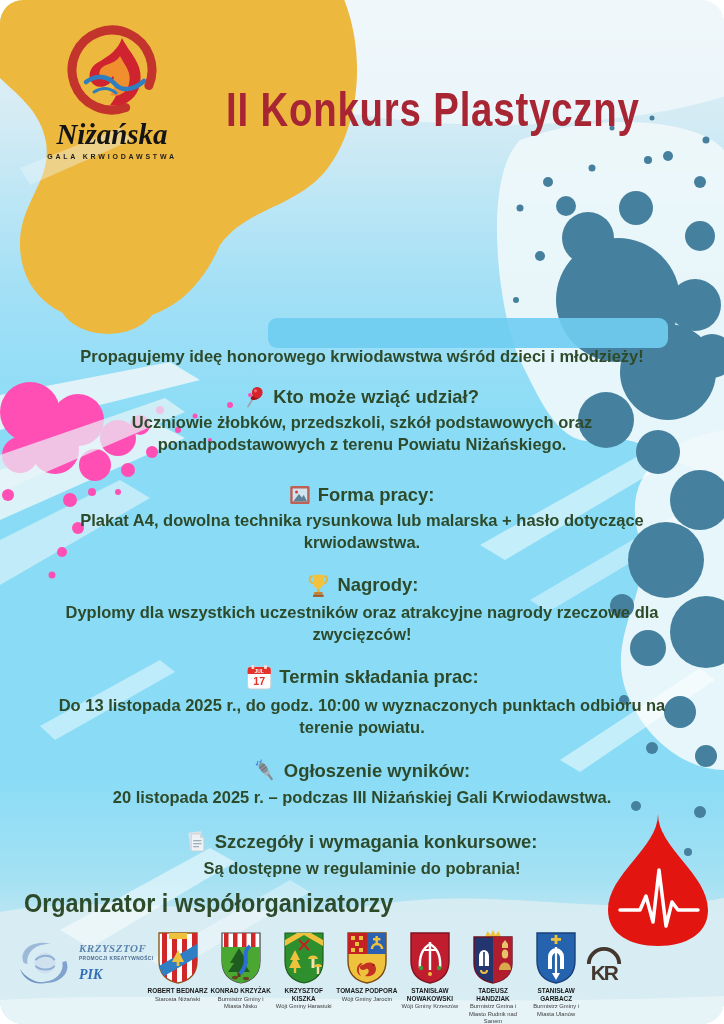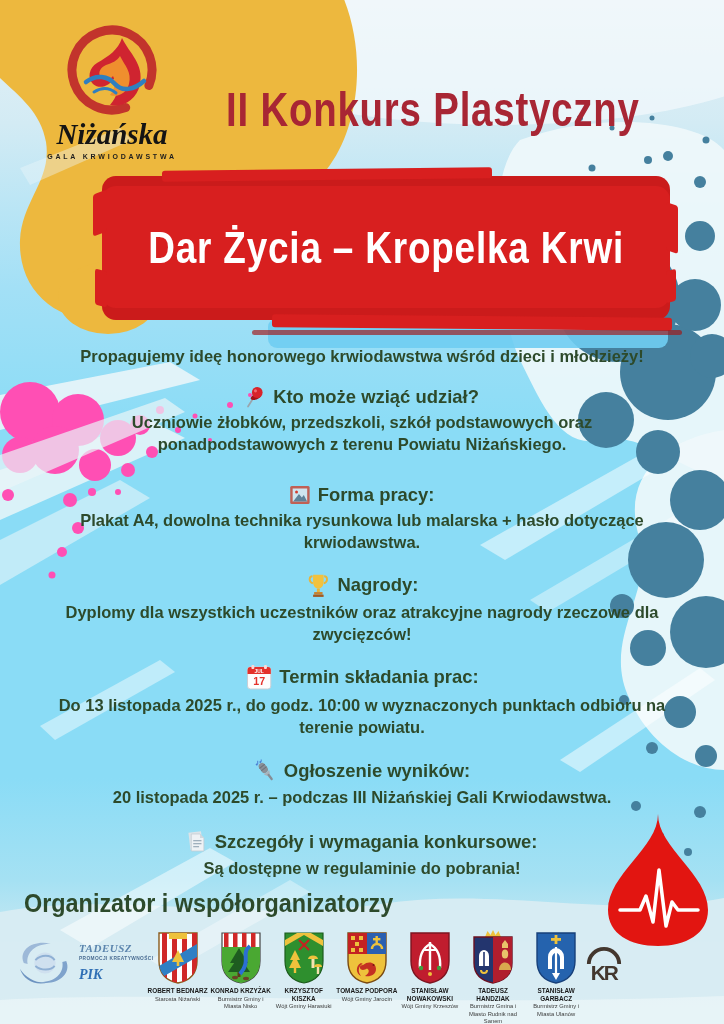--- a/index.html
+++ b/index.html
@@ -1,19 +1,20 @@
 <!DOCTYPE html>
 <html><head>
 <meta charset="utf-8">
 <style>
   html,body{margin:0;padding:0;background:#fff;}
   .poster{
     position:relative;width:724px;height:1024px;overflow:hidden;
     font-family:"Liberation Sans",sans-serif;
     background:linear-gradient(180deg,#e7f2f7 0%,#d3ebf4 12%,#a3e0f6 28%,#8adcf6 42%,#8adcf6 76%,#a5e1f3 86%,#d6ebf1 94%,#dfeff4 100%);
+    border-radius:23px;
   }
   .bg{position:absolute;left:0;top:0;}
   
   .logo-block{position:absolute;left:34px;top:22px;width:156px;text-align:center;}
   .logo-name{font-family:"Liberation Serif",serif;font-style:italic;font-weight:bold;font-size:29px;color:#141414;margin-top:-8px;}
   .logo-sub{font-size:7px;font-weight:bold;letter-spacing:2.8px;color:#1e1e1e;margin-top:2px;}
   
   .title{position:absolute;left:178px;top:82px;width:480px;margin:0;text-align:center;
     font-size:48px;font-weight:bold;color:#a82634;letter-spacing:1px;white-space:nowrap;
     transform:scaleX(.8);transform-origin:50% 50%;}
@@ -162,30 +163,20 @@
         <path d="M22 60 C32 52 44 54 51 62 C58 70 70 68 80 59" fill="none" stroke="#2f7fc0" stroke-width="4.5" stroke-linecap="round"></path>
         <path d="M30 70 C38 65 46 66 52 71" fill="none" stroke="#2f7fc0" stroke-width="3" stroke-linecap="round"></path>
       </g>
     </svg>
     <div class="logo-name">Niżańska</div>
     <div class="logo-sub">GALA KRWIODAWSTWA</div>
   </div>
 
   <h1 class="title">II Konkurs Plastyczny</h1>
 
-  <div class="banner">
-    <span class="fray f1"></span>
-    <span class="fray f2"></span>
-    <span class="fray f3"></span>
-    <span class="fray f4"></span>
-    <span class="fray f5"></span>
-    <span class="fray f6"></span>
-    <span class="fray f7"></span>
-    <span class="banner-text">Dar Życia – Kropelka Krwi</span>
-  </div>
 
   <p class="intro">Propagujemy ideę honorowego krwiodawstwa wśród dzieci i młodzieży!</p>
 
   <section class="sec" id="sec1">
     <div class="sec-title">
       <span class="icon">
         <svg width="22" height="22" viewBox="0 0 22 22">
           <line x1="9" y1="12" x2="3.5" y2="20.5" stroke="#9aa4ac" stroke-width="1.8" stroke-linecap="round"></line>
           <ellipse cx="11.5" cy="11" rx="5.5" ry="2.6" fill="#a31218" transform="rotate(-18 11.5 11)"></ellipse>
           <circle cx="13" cy="6.5" r="5.5" fill="#d8232a"></circle>
@@ -294,21 +285,21 @@
 
   <div class="pik">
     <svg width="58" height="54" viewBox="0 0 60 56">
       <path d="M8 28 C2 14 18 4 36 8 C20 8 10 17 12 29 Z" fill="#9db9d8"></path>
       <path d="M52 26 C58 40 42 52 24 48 C40 48 50 39 48 27 Z" fill="#7fa3cc"></path>
       <path d="M4 34 C10 44 22 50 34 48 C20 52 8 46 4 34 Z" fill="#6d93c0"></path>
       <circle cx="30" cy="28" r="11" fill="#cfe0ef"></circle>
       <path d="M20 25 C26 19 36 19 40 25 M20 31 C26 36 36 36 40 31" stroke="#8fb0d4" fill="none" stroke-width="2"></path>
     </svg>
     <div class="pik-lines">
-      <span class="pik-1">TADEUSZ</span>
+      <span class="pik-1">KRZYSZTOF</span>
       <span class="pik-2">PROMOCJI KREATYWNOŚCI</span>
       <span class="pik-3">PIK</span>
     </div>
   </div>
 
   <div class="partners">
 
     <div class="partner">
       <svg width="44" height="54" viewBox="0 0 44 54">
         <defs>

